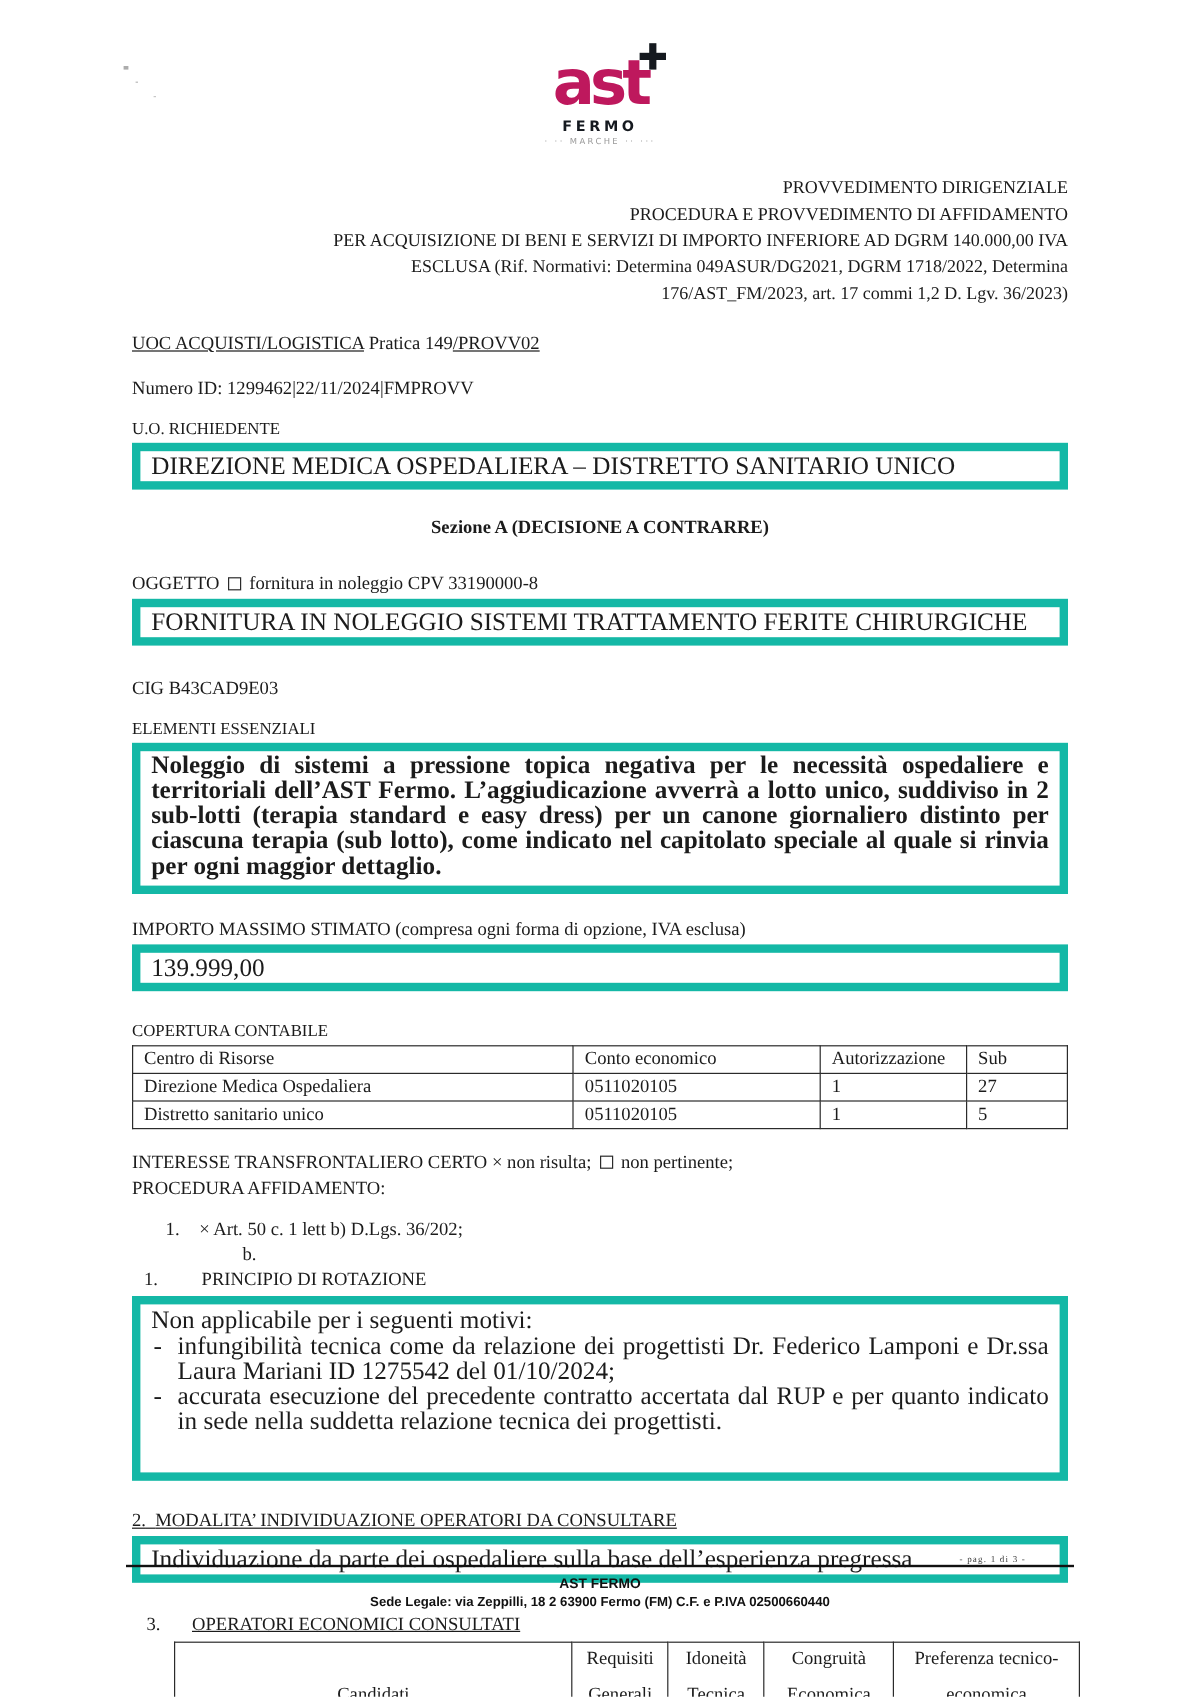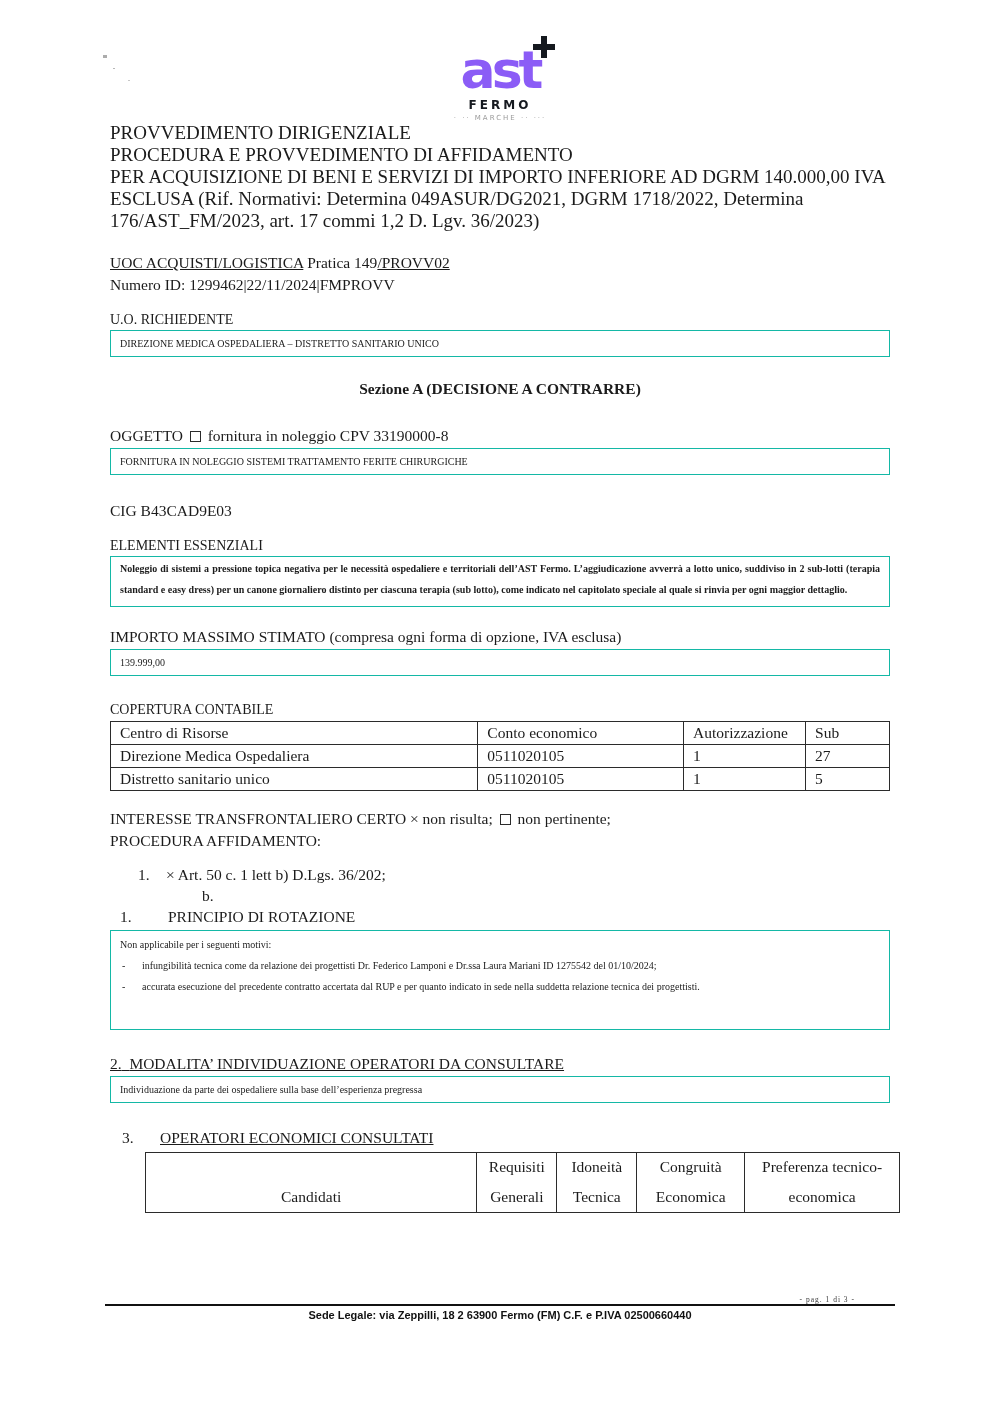--- a/index.html
+++ b/index.html
@@ -13,41 +13,41 @@
   .content { padding:0 110px; }
 
   
   .speck { position:absolute; left:103px; top:55px; width:4px; height:3px; background:#8a8a8a; opacity:.7;
            box-shadow: 9px 12px 0 -1px #9a9a9a, 24px 24px 0 -1px #b0b0b0; }
 
   
   .logo { margin:0; padding-top:44px; text-align:center; }
   .logo-mark { position:relative; display:inline-block; line-height:1; }
   .logo-ast { font-family:"DejaVu Sans","Liberation Sans",sans-serif; font-weight:bold;
-              font-size:52px; letter-spacing:-4px; color:#8b5cf6; }
+              font-size:52px; letter-spacing:-4px; color:#be185d; }
   .logo-cross { position:absolute; right:-16px; top:-8px; width:22px; height:22px; }
   .logo-cross::before { content:""; position:absolute; left:8px; top:0; width:6px; height:22px; background:#15191f; }
   .logo-cross::after  { content:""; position:absolute; left:0; top:8px; width:22px; height:6px; background:#15191f; }
   .logo-city { font-family:"DejaVu Sans","Liberation Sans",sans-serif; font-weight:bold;
                font-size:12px; letter-spacing:3px; color:#15191f; margin-top:2px; }
   .logo-region { font-family:"DejaVu Sans","Liberation Sans",sans-serif; font-size:7px;
                  letter-spacing:2px; color:#9a9a9a; margin-top:2px; }
 
   
-  .doc-title { text-align:left; font-size:19px; line-height:22px; }
+  .doc-title { margin-top:24px; text-align:right; font-size:15px; line-height:22px; }
 
   .body-line { font-size:15.5px; line-height:21px; }
   .u { text-decoration:underline; }
 
   .ref-line { margin-top:20px; }
-  .numero-line { margin-top:1px; }
+  .numero-line { margin-top:16px; }
 
   .sec-heading { margin-top:17px; font-size:14px; }
 
-  .boxed { border:1px solid #14b8a6; padding:2px 9px; font-size:10px; line-height:21px; margin-top:2px; }
+  .boxed { border:7px solid #14b8a6; padding:2px 9px; font-size:21px; line-height:21px; margin-top:2px; }
 
   .sezione-a { margin-top:23px; text-align:center; font-weight:bold; font-size:15.5px; }
 
   .oggetto-line { margin-top:27px; }
   .checkbox { display:inline-block; width:11px; height:11px; border:1px solid #2b2b2b;
               vertical-align:-1px; margin:0 3px; }
 
   .cig-line { margin-top:25px; }
 
   .elementi-box { margin-top:2px; text-align:justify; padding:1px 9px 6px 9px;font-weight:bold; }
@@ -254,16 +254,17 @@
         </td>
       </tr>
     </tbody>
       </table>
 
   </div>
 
   <div class="footer">
     <div class="page-num">- pag. 1 di 3 -</div>
     <div class="footer-rule"></div>
+    <div class="footer-org">AST FERMO</div>
     <div class="footer-addr">Sede Legale: via Zeppilli, 18 2 63900 Fermo (FM) C.F. e P.IVA 02500660440</div>
   </div>
 
 </div>
 
 </body></html>

